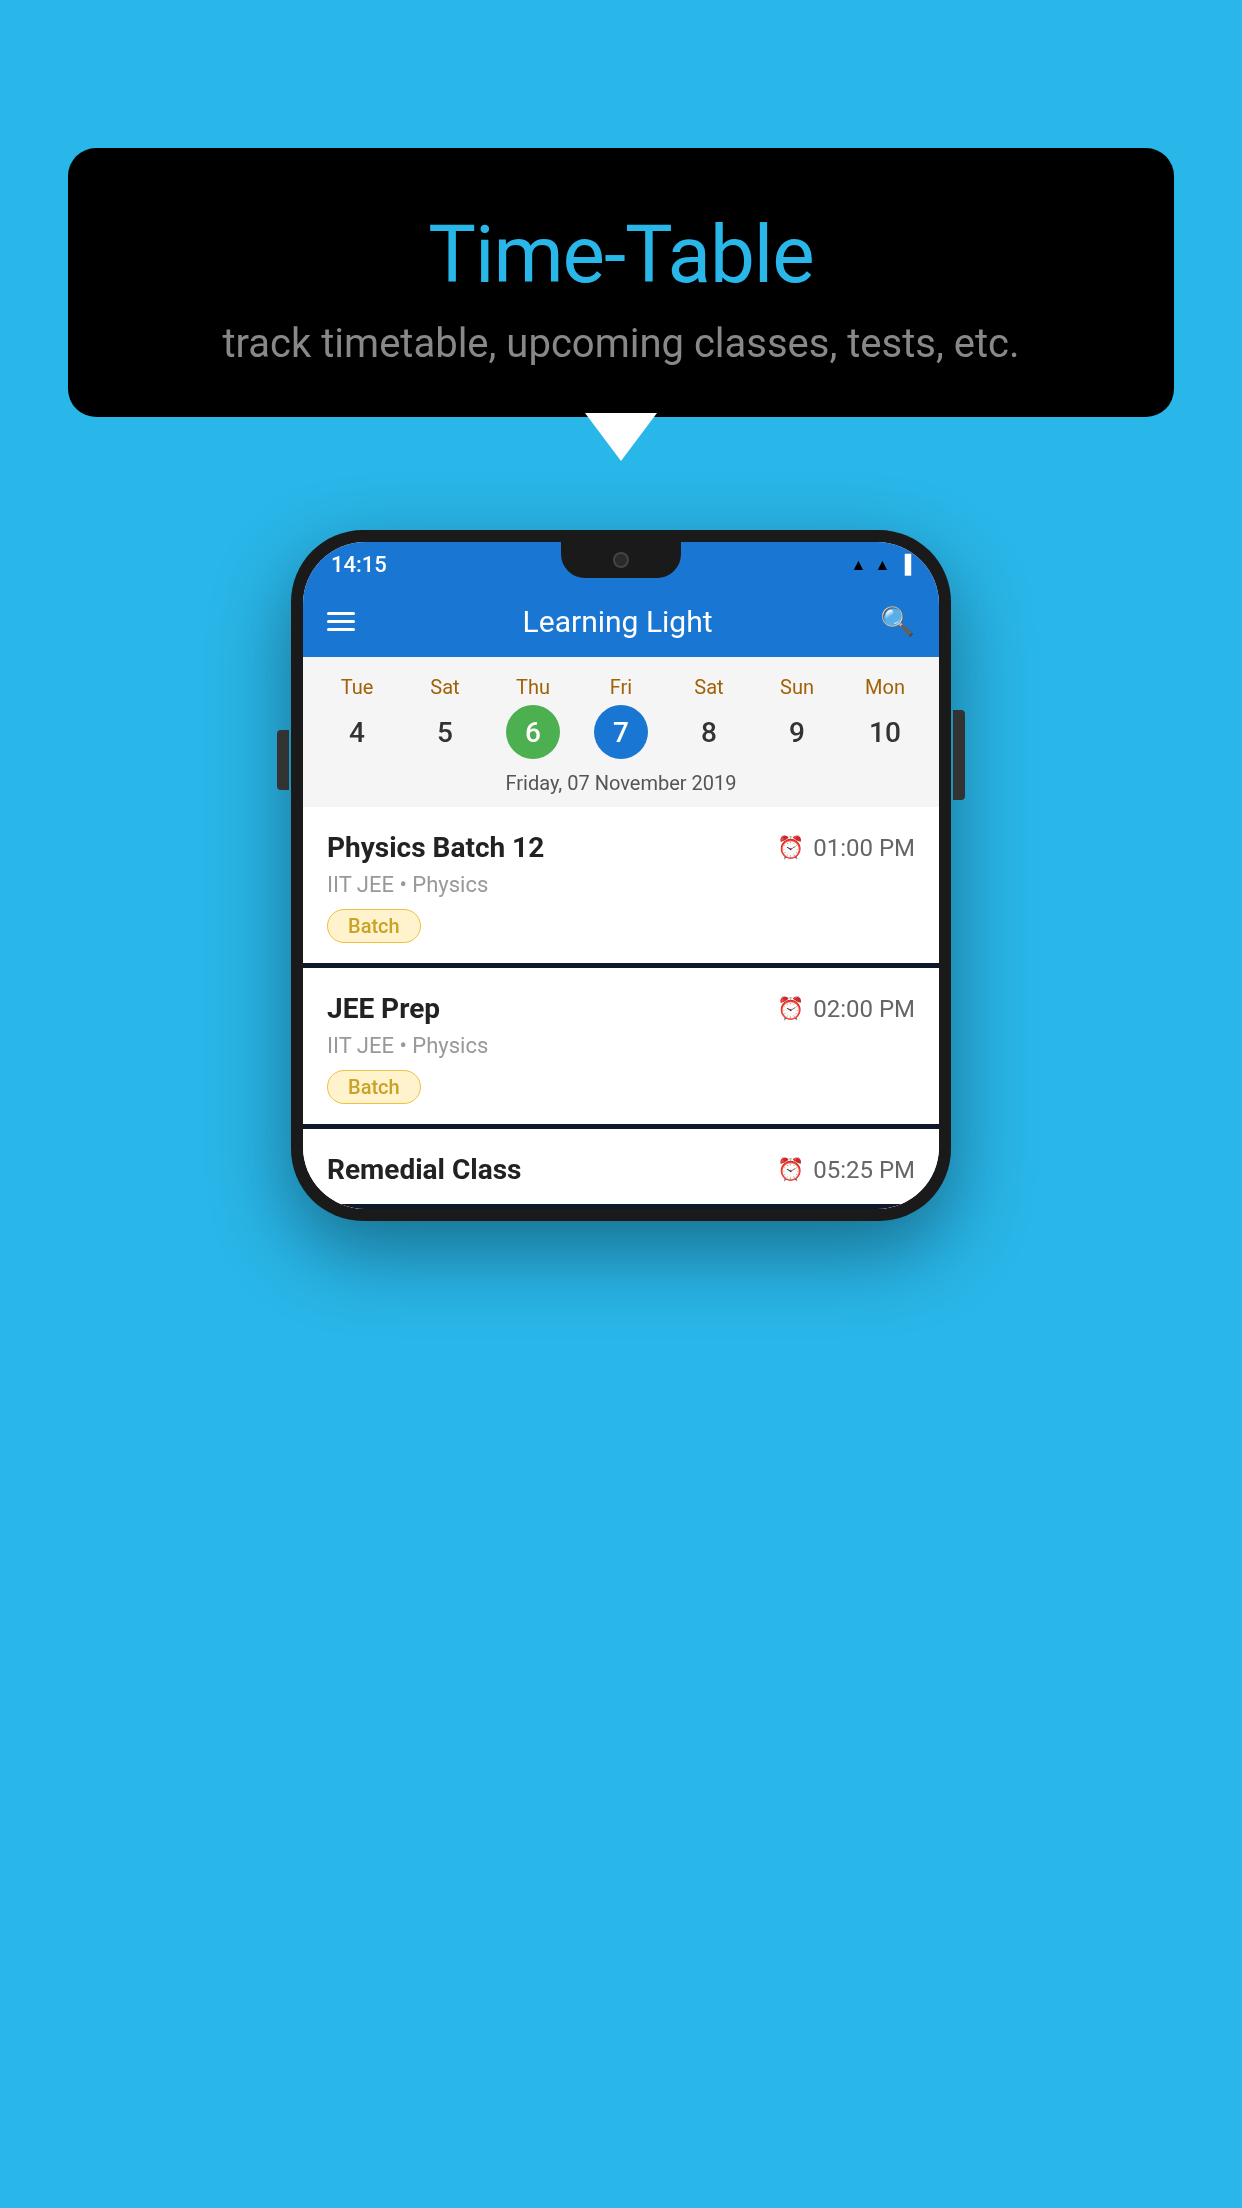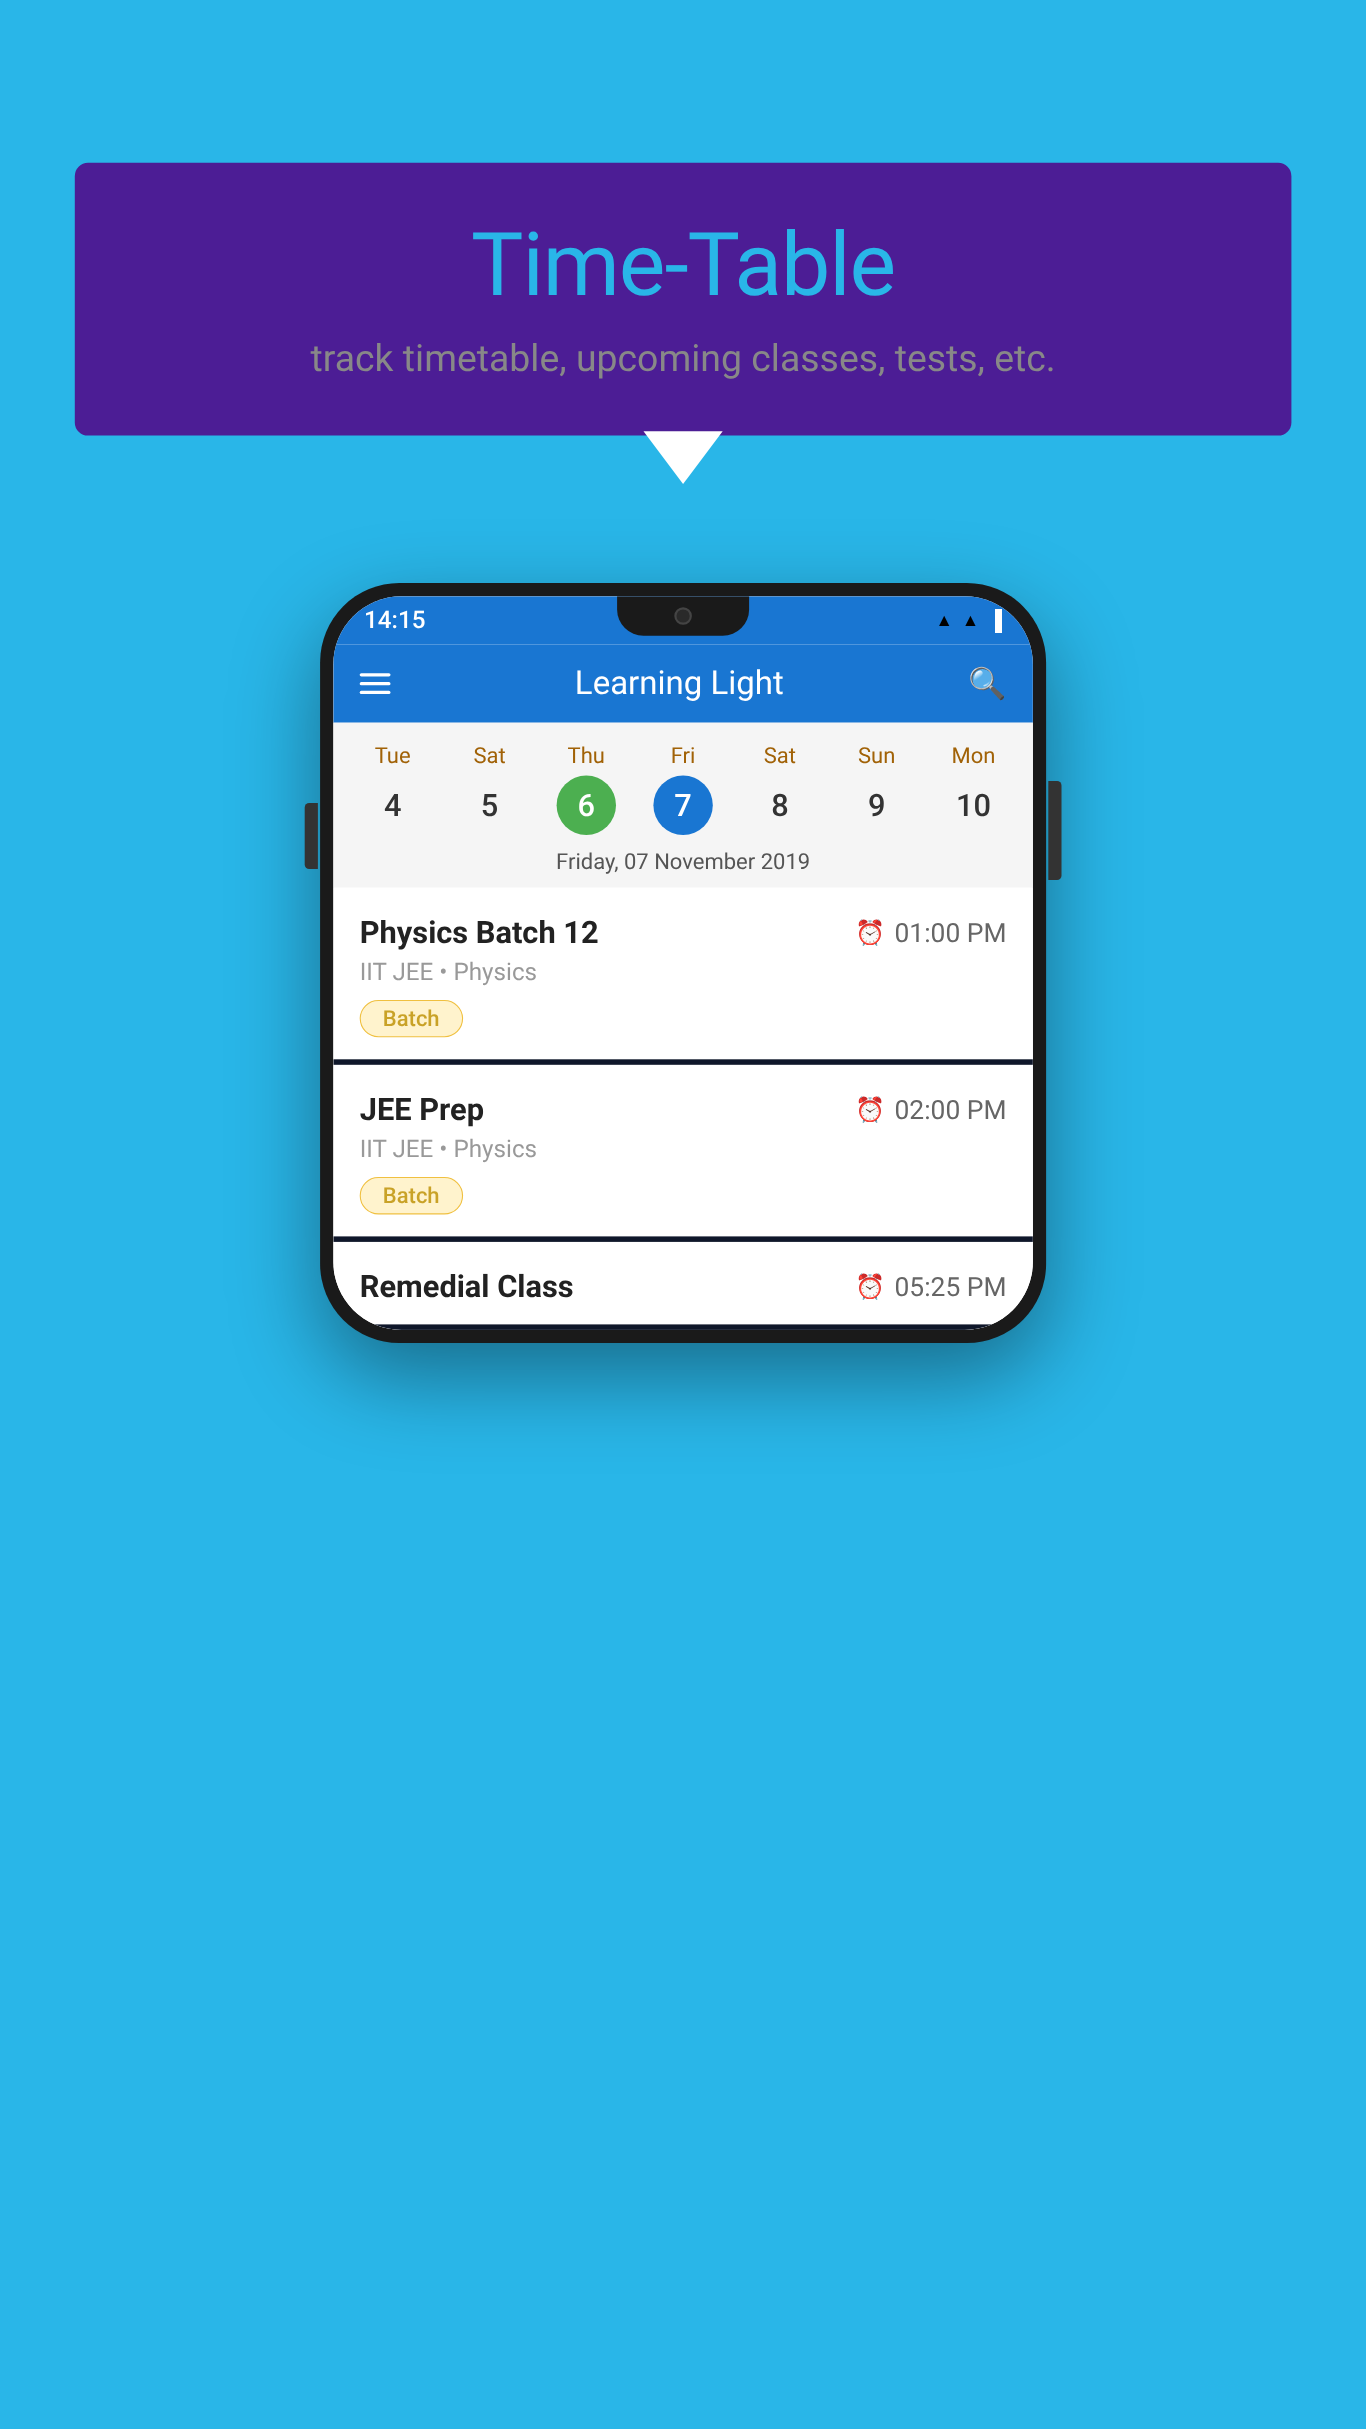--- a/index.html
+++ b/index.html
@@ -13,23 +13,23 @@
       overflow: hidden;
       position: relative;
     }
 
     
     .tooltip-card {
       position: absolute;
       top: 148px;
       left: 68px;
       right: 68px;
-      background: #4c1d95;
-      border-radius: 12px;
-      padding: 46px 50px 50px;
+      background: #000000;
+      border-radius: 28px;
+      padding: 60px 50px 50px;
       text-align: center;
     }
 
     .tooltip-card::after {
       content: '';
       position: absolute;
       bottom: -44px;
       left: 50%;
       transform: translateX(-50%);
       width: 0;
@@ -41,21 +41,21 @@
 
     .tooltip-title {
       font-size: 80px;
       font-weight: 400;
       color: #29B6E8;
       margin-bottom: 18px;
       letter-spacing: -1px;
     }
 
     .tooltip-subtitle {
-      font-size: 34px;
+      font-size: 40px;
       color: #888;
       font-weight: 400;
     }
 
     
     .phone-wrapper {
       position: absolute;
       top: 530px;
       left: 50%;
       transform: translateX(-50%);

